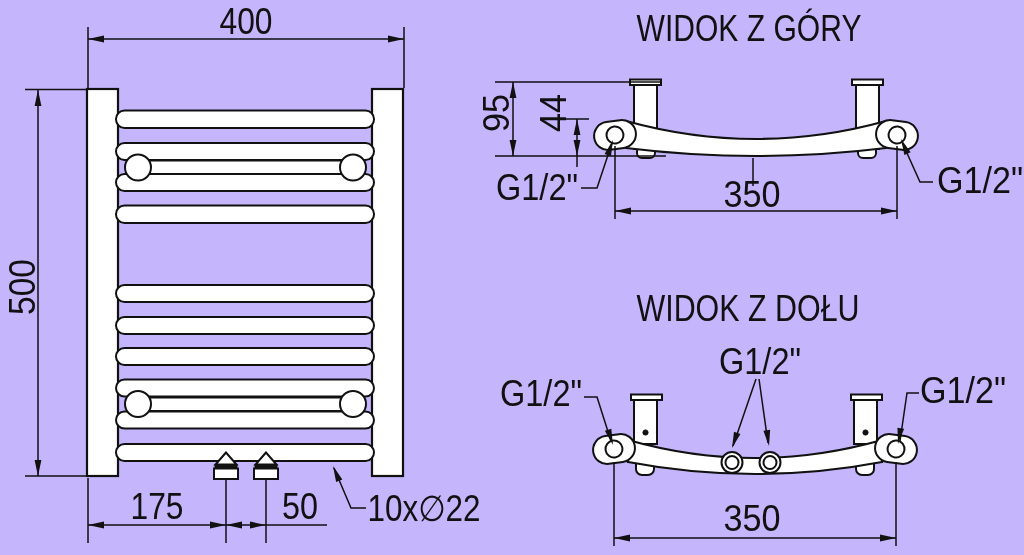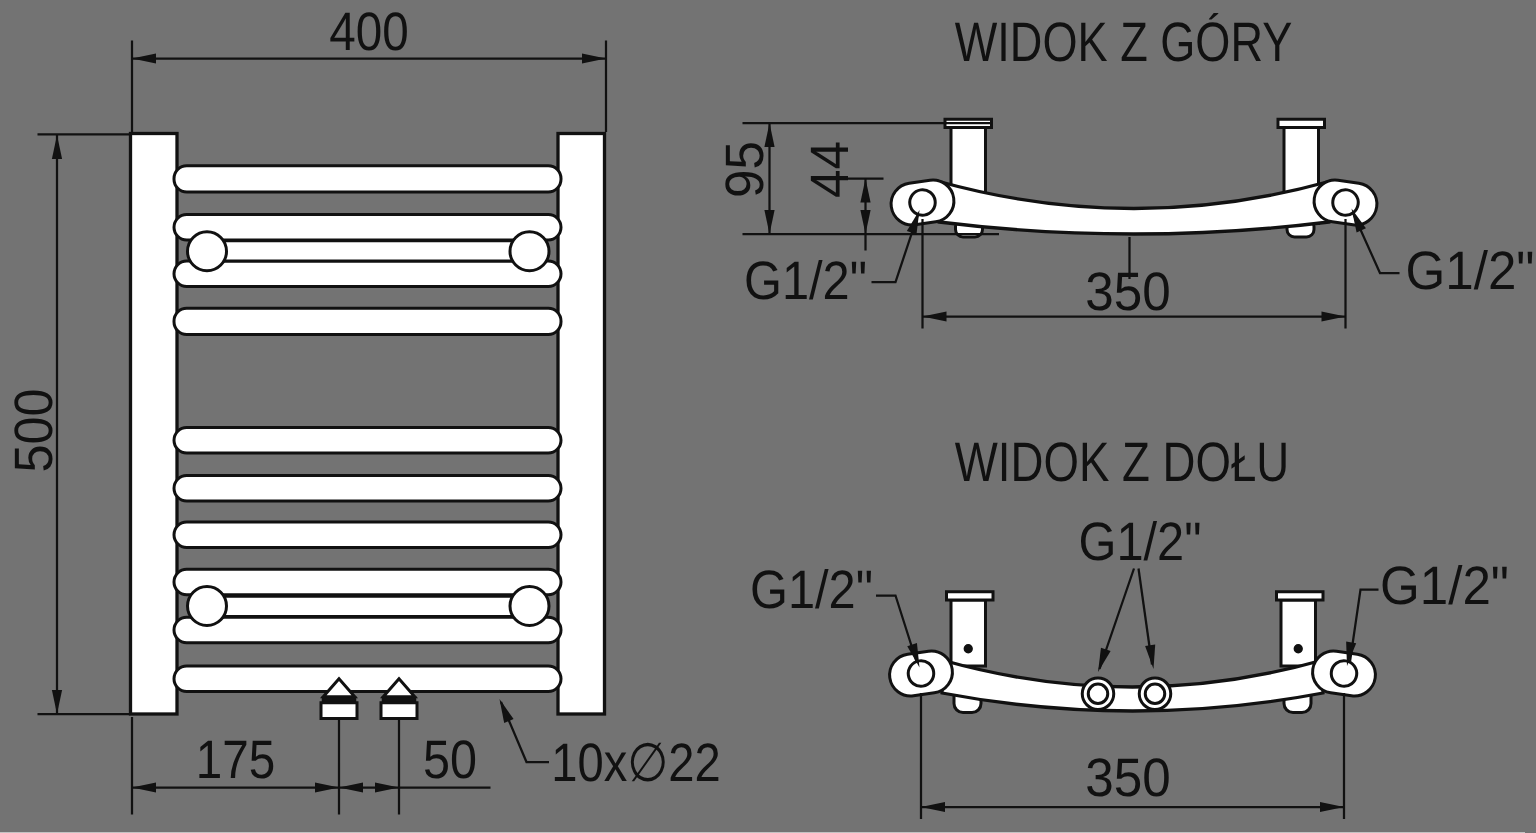--- a/index.html
+++ b/index.html
@@ -1,16 +1,16 @@
 <!DOCTYPE html>
 <html><head>
 <meta charset="utf-8">
 <style>
   html,body{margin:0;padding:0;background:#ffffff;}
-  .stage{width:1024px;height:555px;background:#737373;position:relative;overflow:hidden;}
+  .stage{width:1024px;height:555px;background:#c4b5fd;position:relative;overflow:hidden;}
   svg{display:block;}
   text{font-family:"Liberation Sans","DejaVu Sans",sans-serif;fill:#111;}
   .t36{font-size:36px;}
   .t37{font-size:37px;}
   .obj{fill:#ffffff;stroke:#111;stroke-width:2.2;}
   .objthin{fill:#ffffff;stroke:#111;stroke-width:2;}
   .dim{stroke:#111;stroke-width:1.5;fill:none;}
   .arrow{fill:#111;stroke:none;}
   .blackfill{fill:#111;stroke:#111;stroke-width:1;}
 </style>

